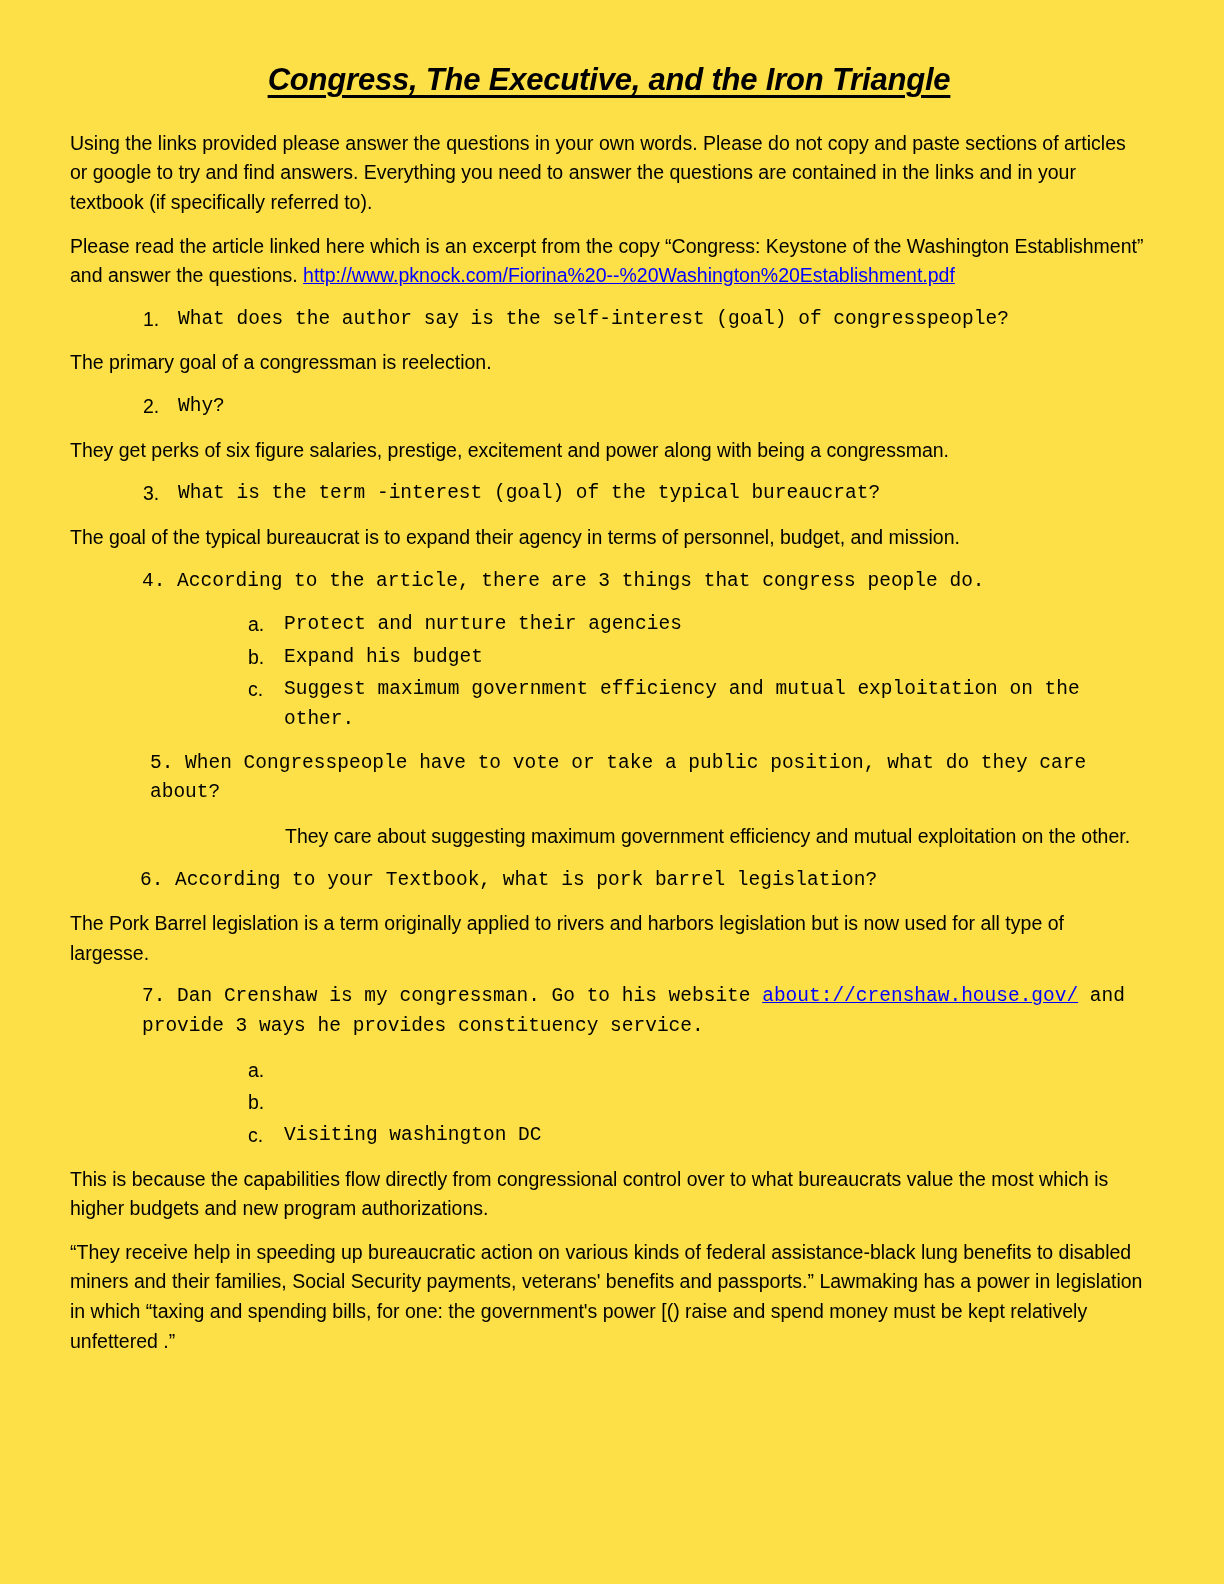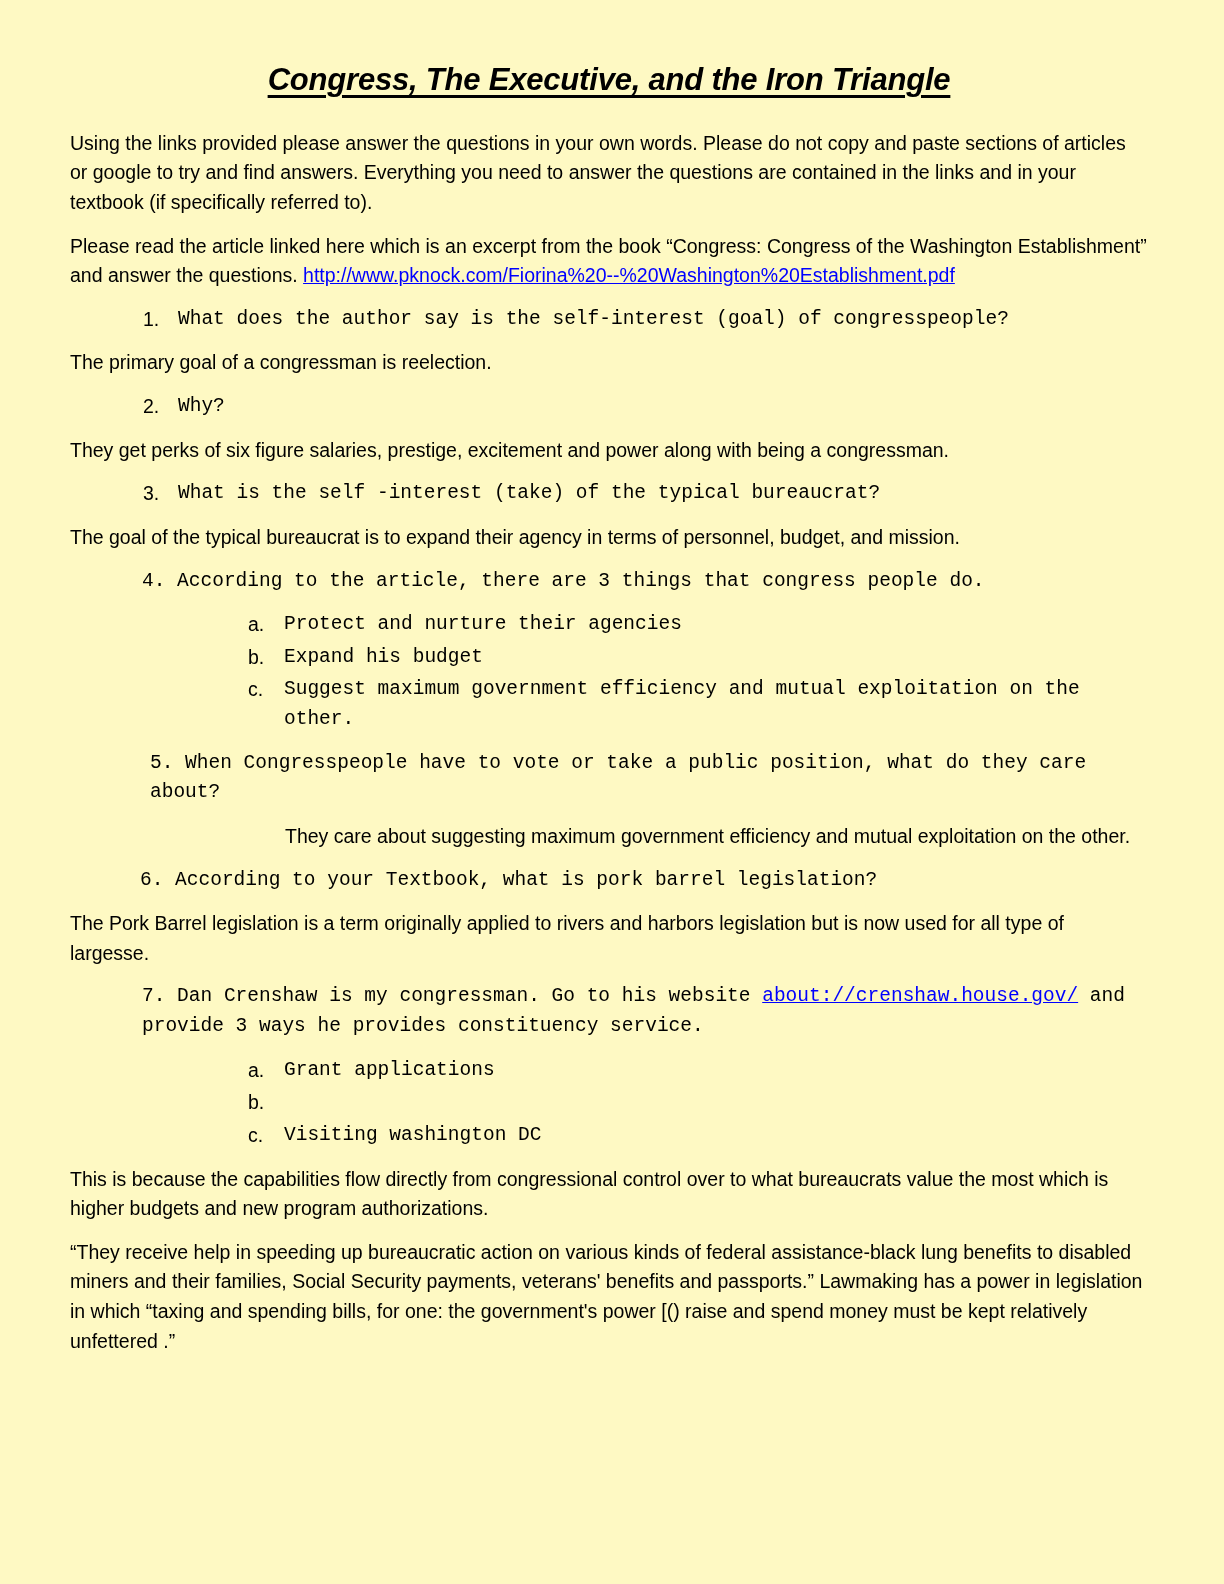--- a/index.html
+++ b/index.html
@@ -7,21 +7,21 @@
     padding: 0;
     background: #ffffff;
   }
   body {
     font-family: "Liberation Sans", "DejaVu Sans", sans-serif;
   }
   .page {
     position: relative;
     width: 1224px;
     height: 1584px;
-    background: #fef9c3;
+    background: #fde047;
     box-sizing: border-box;
     padding: 0;
     overflow: hidden;
   }
   .doc {
     position: absolute;
     left: 70px;
     top: 62px;
     width: 1078px;
   }
@@ -113,39 +113,39 @@
 </head>
 <body>
 
 <div class="page">
   <div class="doc">
 
     <h1 class="title">Congress, The Executive, and the Iron Triangle</h1>
 
     <p class="body">Using the links provided please answer the questions in your own words.  Please do not copy and paste sections of articles or google to try and find answers.  Everything you need to answer the questions are contained in the links and in your textbook (if specifically referred to).</p>
 
-    <p class="body"><span>Please read the article linked here which is an excerpt from the book “Congress: Congress of the Washington Establishment” and answer the questions.  </span><a class="link" href="#">http://www.pknock.com/Fiorina%20--%20Washington%20Establishment.pdf</a></p>
+    <p class="body"><span>Please read the article linked here which is an excerpt from the copy “Congress: Keystone of the Washington Establishment” and answer the questions.  </span><a class="link" href="#">http://www.pknock.com/Fiorina%20--%20Washington%20Establishment.pdf</a></p>
 
     <div class="q lvl1">
       <span class="marker">1.</span>
       <span class="qtext">What does the author say is the self-interest (goal) of congresspeople?</span>
     </div>
 
     <p class="body">The primary goal of a congressman is reelection.</p>
 
     <div class="q lvl1">
       <span class="marker">2.</span>
       <span class="qtext">Why?</span>
     </div>
 
     <p class="body">They get perks of six figure salaries, prestige, excitement and power along with being a congressman.</p>
 
     <div class="q lvl1">
       <span class="marker">3.</span>
-      <span class="qtext">What is the self -interest (take) of the typical bureaucrat?</span>
+      <span class="qtext">What is the term -interest (goal) of the typical bureaucrat?</span>
     </div>
 
     <p class="body">The goal of the typical bureaucrat is to expand their agency in terms of personnel, budget, and mission.</p>
 
     <div class="q typed4">
       <span class="marker"></span>
       <span class="qtext">4. According to the article, there are 3 things that congress people do.</span>
     </div>
 
     <div class="sublist">
@@ -178,21 +178,20 @@
     <p class="body">The Pork Barrel legislation is a term originally applied to rivers and harbors legislation but is now used for all type of largesse.</p>
 
     <div class="q typed7">
       <span class="marker"></span>
       <span class="qtext"><span>7.  Dan Crenshaw is my congressman.  Go to his website </span><a class="link" href="#">about://crenshaw.house.gov/</a><span> and provide 3 ways he provides constituency service.</span></span>
     </div>
 
     <div class="sublist">
       <div class="q">
         <span class="marker">a.</span>
-        <span class="qtext">Grant applications</span>
       </div>
       <div class="q">
         <span class="marker">b.</span>
       </div>
       <div class="q">
         <span class="marker">c.</span>
         <span class="qtext">Visiting washington DC</span>
       </div>
     </div>
 

